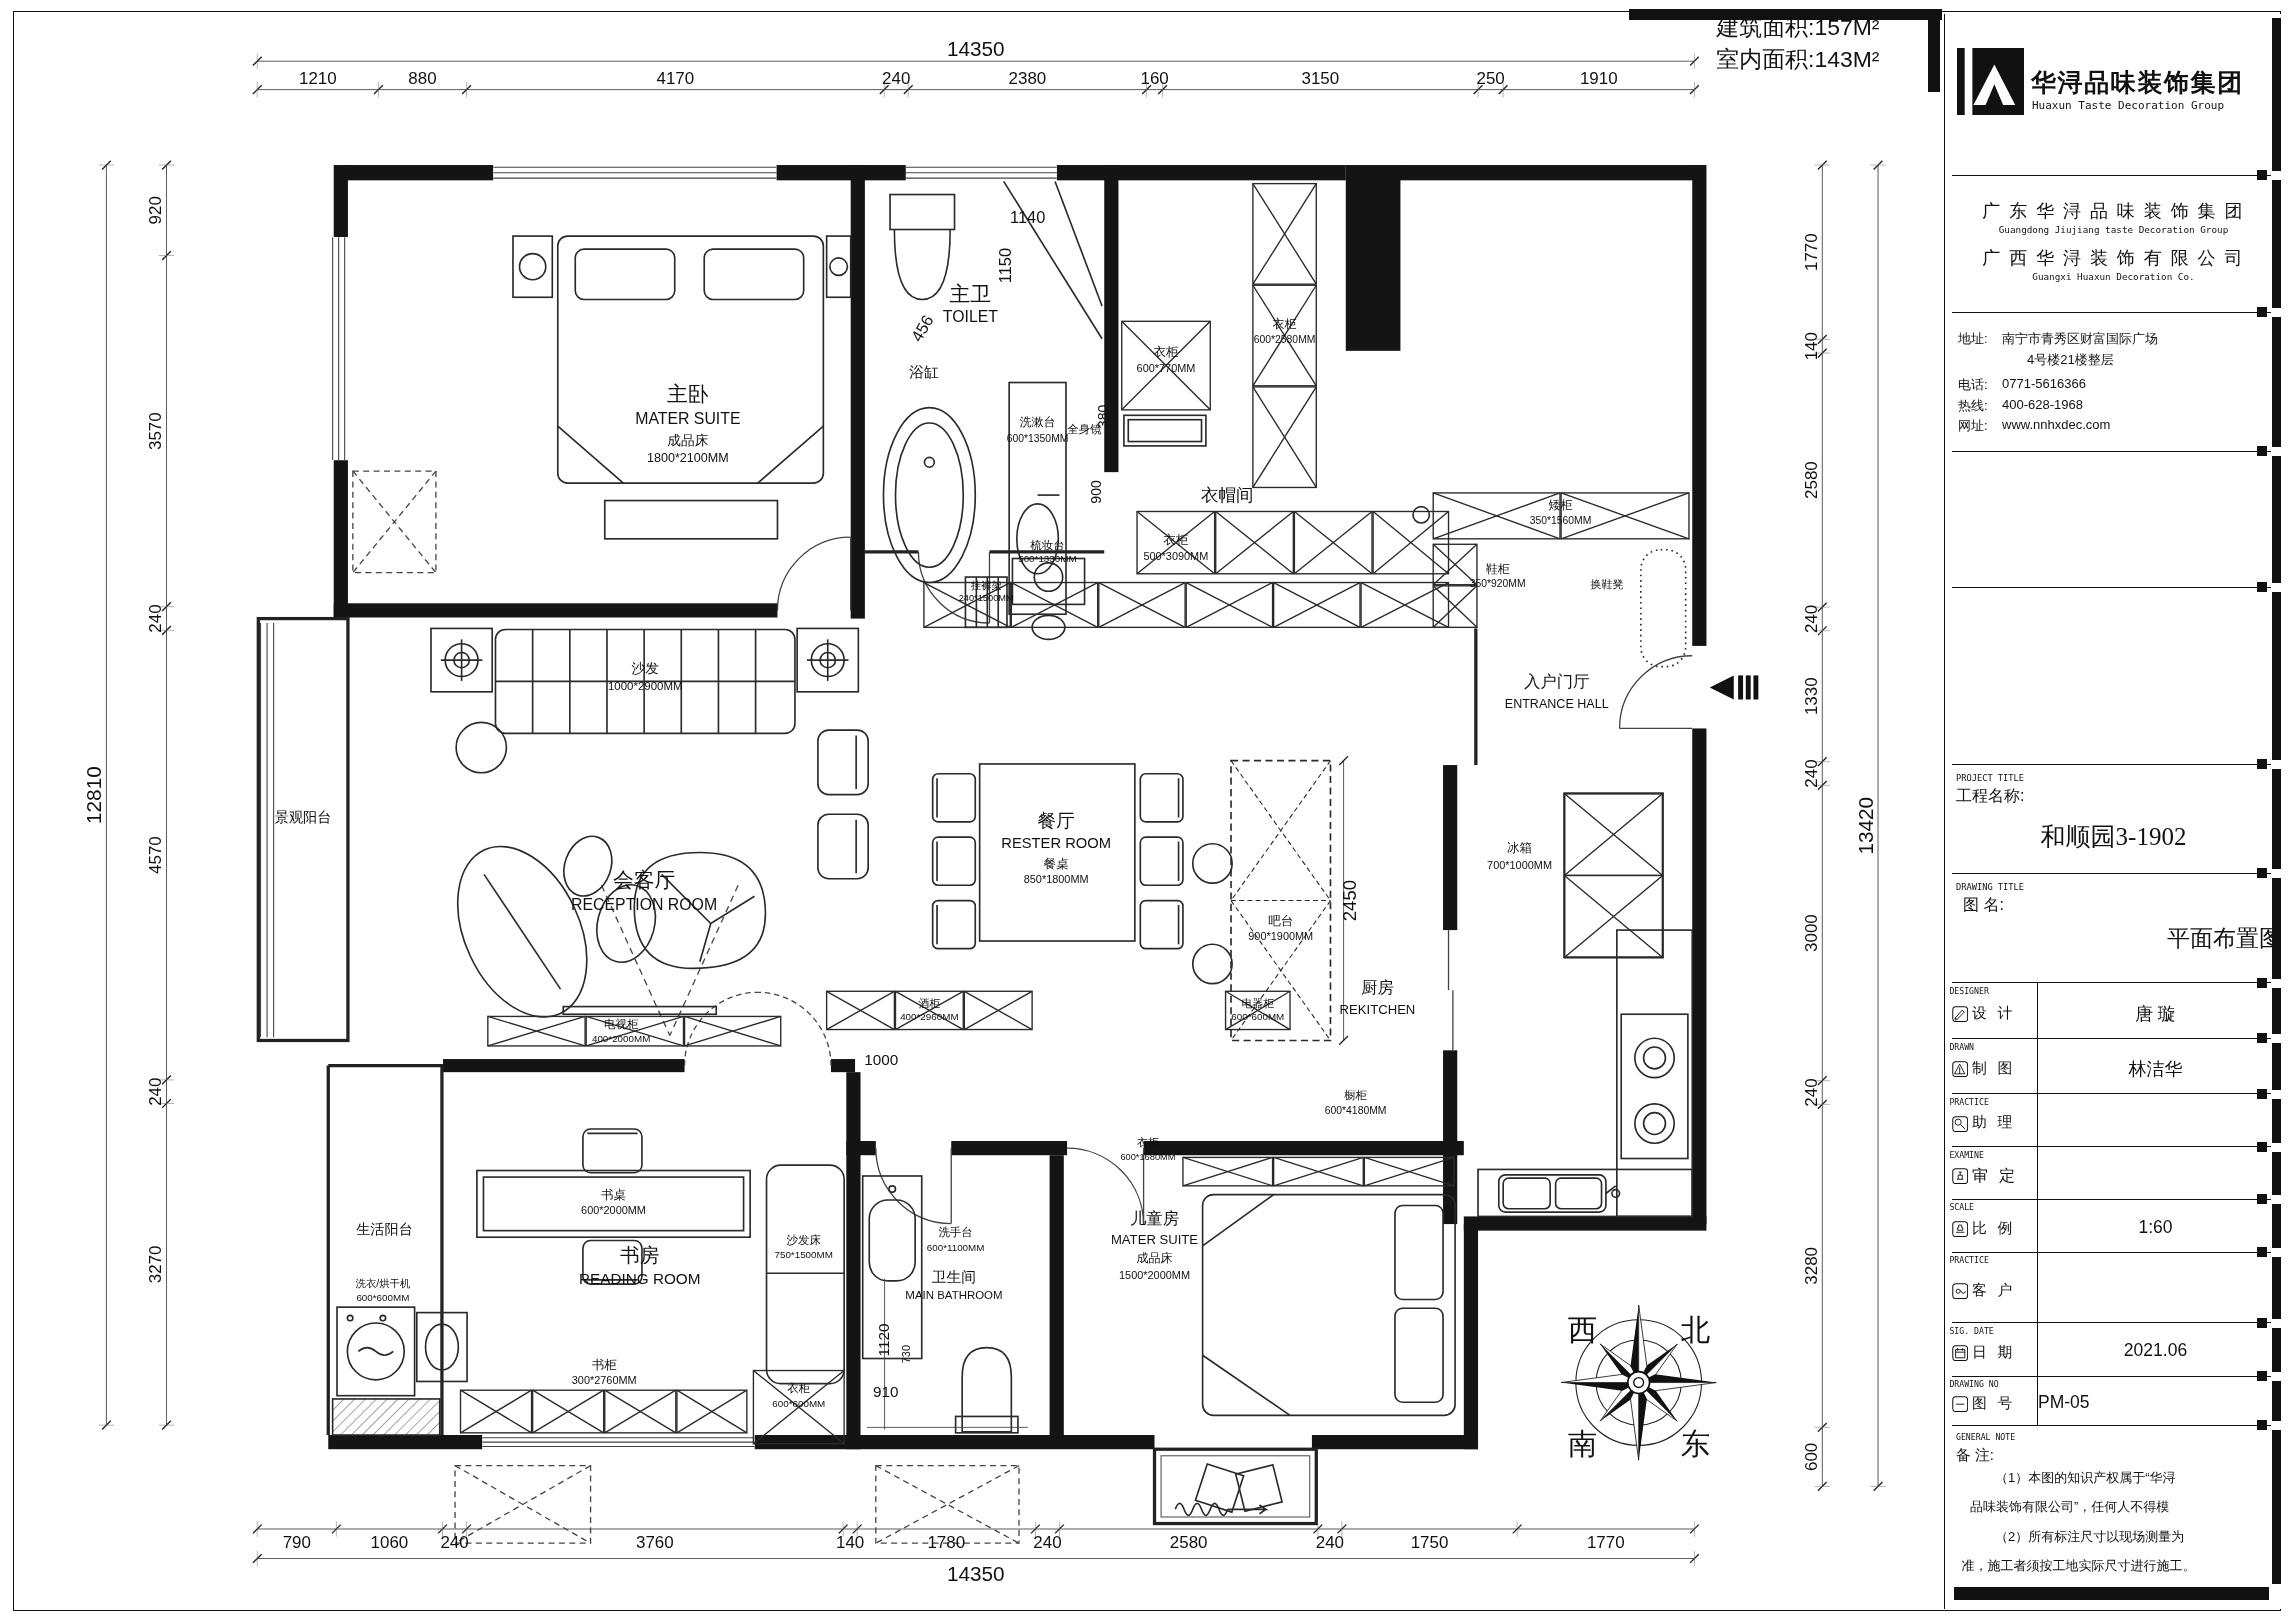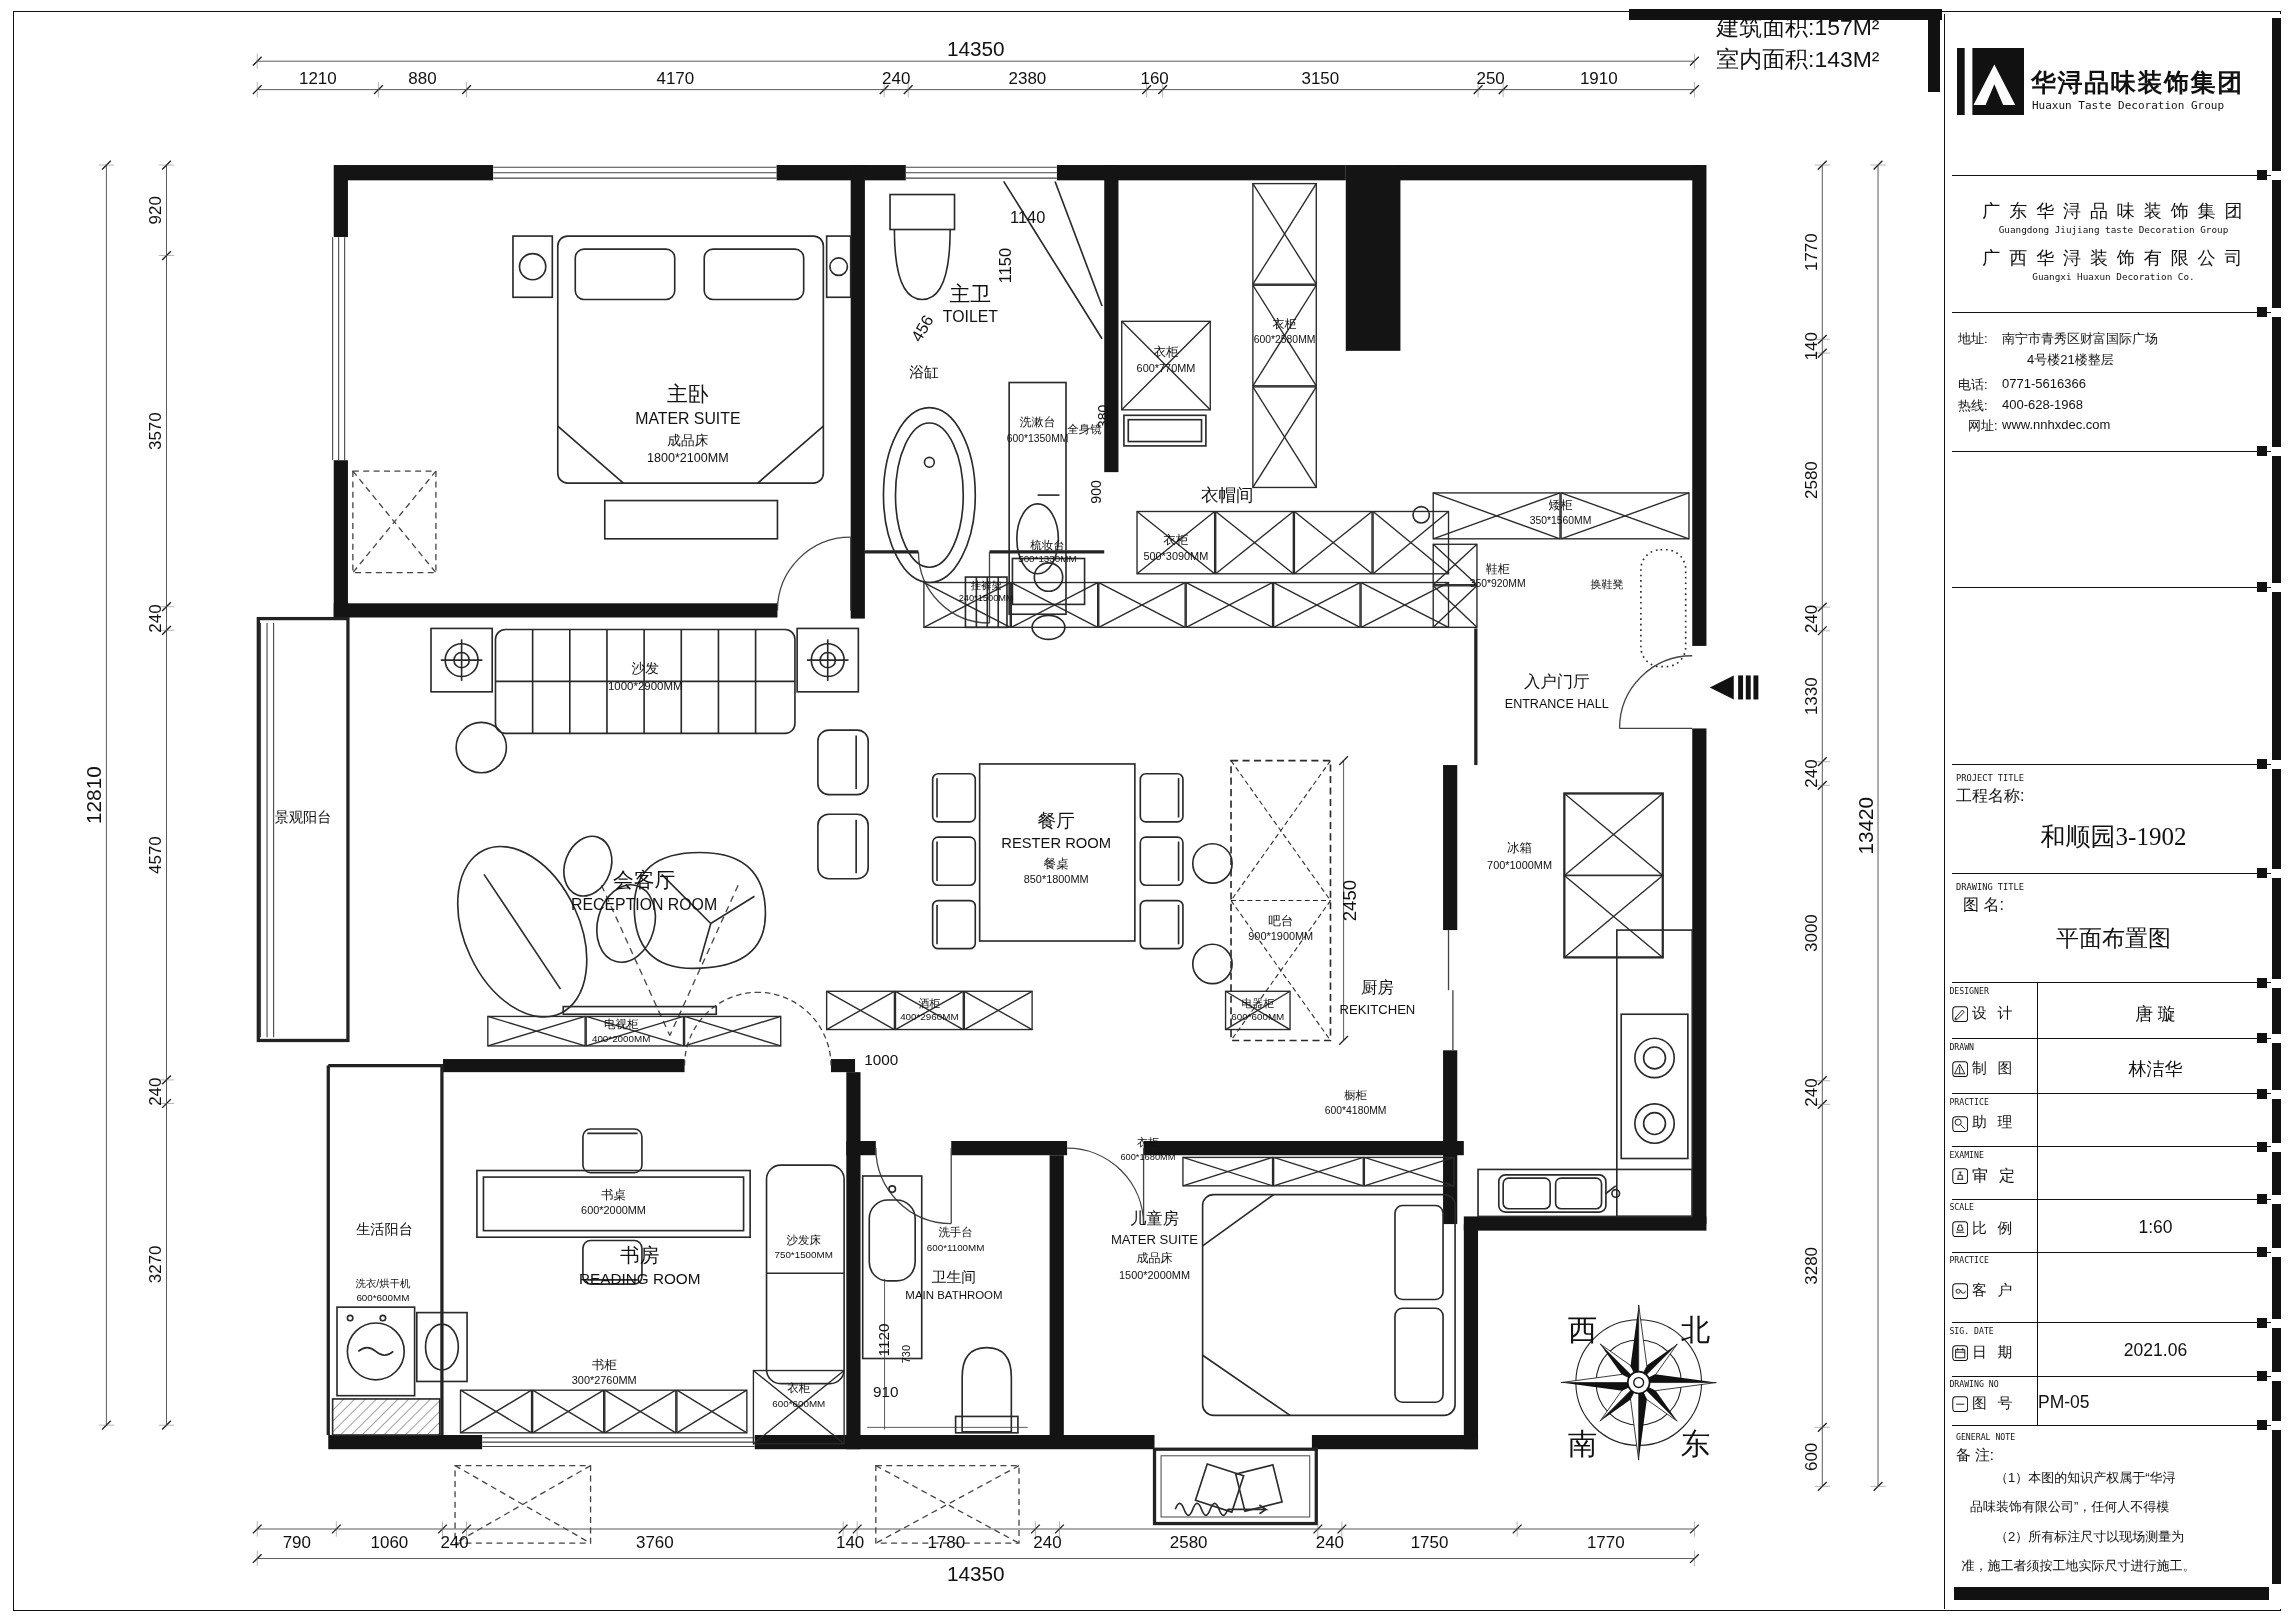--- a/index.html
+++ b/index.html
@@ -688,31 +688,31 @@
       </div>
     <div id="tb-contact">
         <div class="tb" style="left:13px;top:316px;font-size:13px">地址:</div>
         <div class="tb" style="left:57px;top:316px;font-size:13px">南宁市青秀区财富国际广场</div>
         <div class="tb" style="left:13px;top:337px;font-size:13px"></div>
         <div class="tb" style="left:82px;top:337px;font-size:13px">4号楼21楼整层</div>
         <div class="tb" style="left:13px;top:362px;font-size:13px">电话:</div>
         <div class="tb" style="left:57px;top:362px;font-size:13px">0771-5616366</div>
         <div class="tb" style="left:13px;top:383px;font-size:13px">热线:</div>
         <div class="tb" style="left:57px;top:383px;font-size:13px">400-628-1968</div>
-        <div class="tb" style="left:23px;top:403px;font-size:13px">网址:</div>
+        <div class="tb" style="left:13px;top:403px;font-size:13px">网址:</div>
         <div class="tb" style="left:57px;top:403px;font-size:13px">www.nnhxdec.com</div>
       </div>
 
     <div class="tb mono" style="left:11px;top:759px;font-size:8.7px">PROJECT TITLE</div>
     <div class="tb" style="left:11px;top:772px;font-size:16px">工程名称:</div>
     <div class="tb serif" style="left:0;top:806px;width:337px;text-align:center;font-size:25px">和顺园3-1902</div>
 
     <div class="tb mono" style="left:11px;top:868px;font-size:8.7px">DRAWING TITLE</div>
     <div class="tb" style="left:18px;top:881px;font-size:16px">图    名:</div>
-    <div class="tb serif" style="left:0;top:909px;width:337px;text-align:center;font-size:23px">平面布置图</div>
+    <div class="tb serif" style="left:0;top:909px;width:337px;text-align:right;font-size:23px">平面布置图</div>
 
     <div class="rowsep"></div>
     <div id="tb-rows">
         <div class="tb mono" style="left:4.4px;top:972px;font-size:8.2px">DESIGNER</div>
         <span class="icon" style="left:6.6px;top:992px"><svg width="16.4" height="16.4" viewBox="0 0 32 32">
             <rect x="1.5" y="1.5" width="29" height="29" rx="6" fill="none" stroke="#111" stroke-width="2"></rect>
             <path d="M6,24 L20,8 L24,12 L10,26 Z M6,24 L6,27 L9,27" fill="none" stroke="#111" stroke-width="1.8"></path>
           </svg></span>
         <div class="tb" style="left:27px;top:990px;font-size:14.8px;letter-spacing:3.3px">设 计</div>
         <div class="tb serif" style="left:93px;top:988px;width:235px;text-align:center;font-size:18px">唐  璇</div>

